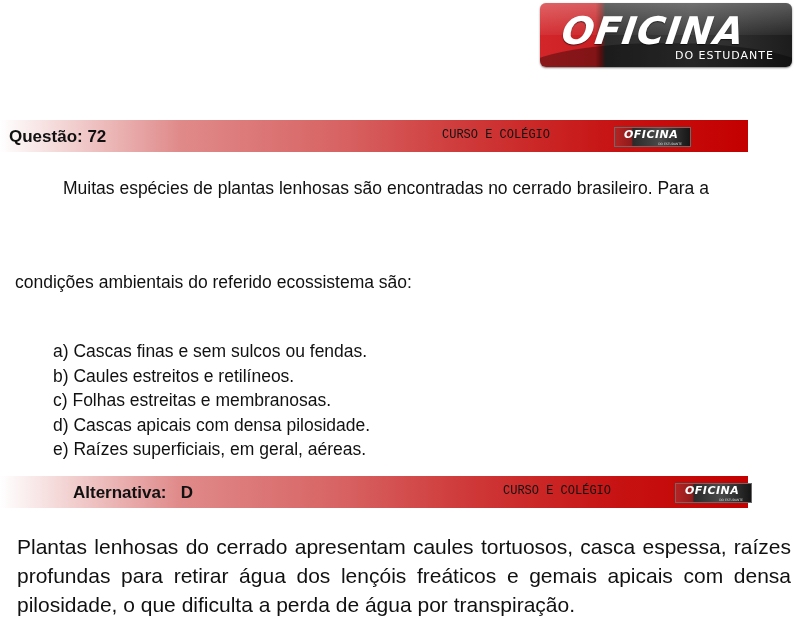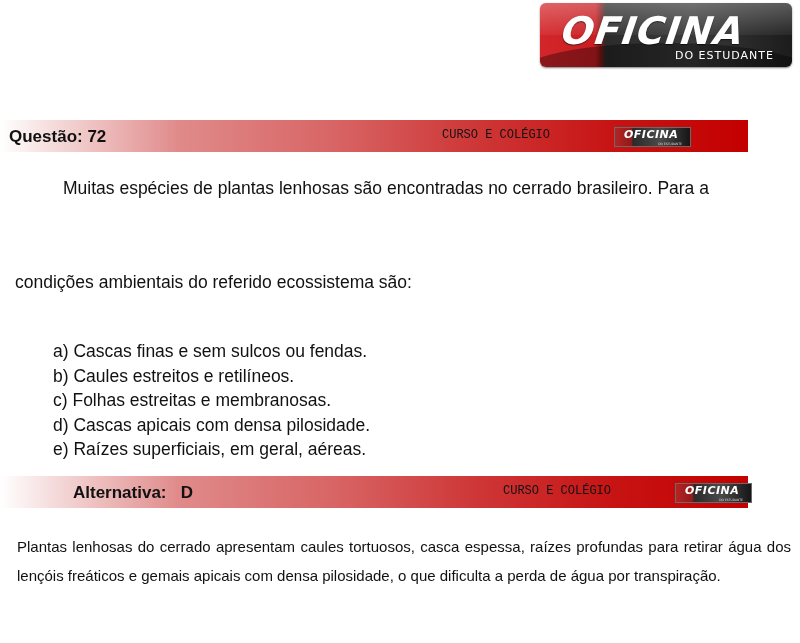--- a/index.html
+++ b/index.html
@@ -144,21 +144,21 @@
     }
     #statement { top: 176px; margin-left: 48px; }
     #prompt { top: 270px; }
     #options { top: 339px; font-size: 17.5px; line-height: 24.5px; margin-left: 38px; }
 
     #explanation {
       position: absolute;
       left: 17px;
       top: 532px;
       width: 774px;
-      font-size: 15px;
+      font-size: 21px;
       line-height: 29px;
       color: #111111;
       text-align: justify;
       text-align-last: left;
     }
   </style>
 </head>
 <body>
 
 <div class="brand-logo">

